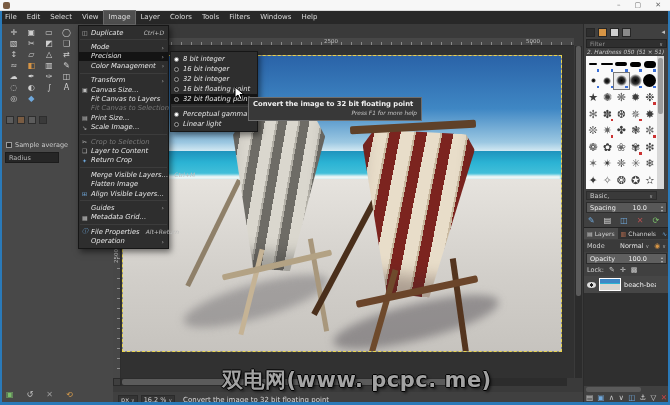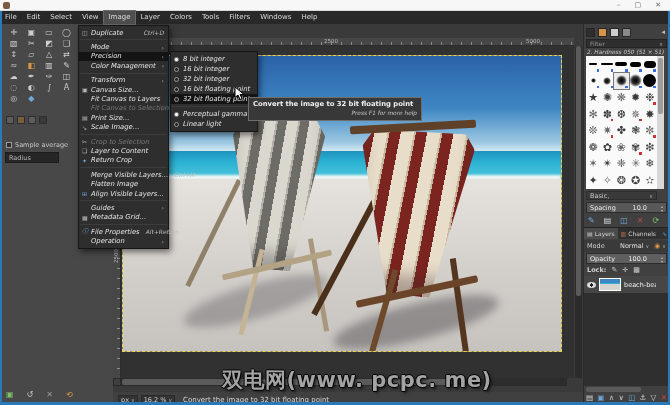--- a/index.html
+++ b/index.html
@@ -476,21 +476,21 @@
     </div>
     <div class="spin-scale" style="left:2px;top:229px;width:81px;height:11px;background:#5f5f5f;">
       <span>Opacity</span>
       <span class="val">100.0</span>
       <span class="spin-arrows">
           <span>▴</span>
           <span>▾</span>
         </span>
     </div>
     <div class="lock-row">
-      <span style="font-size:6.5px;font-weight:bold;">Lock:</span>
+      <span style="font-size:6.5px;">Lock:</span>
       <span id="lock-icons" style="display:flex;gap:5px;">
           <span>✎</span>
           <span>✛</span>
           <span>▩</span>
         </span>
     </div>
     <div class="layer-row">
       <span class="eye"></span>
       <span class="layer-thumb"></span>
       <span class="layer-name">beach-beach-…</span>

